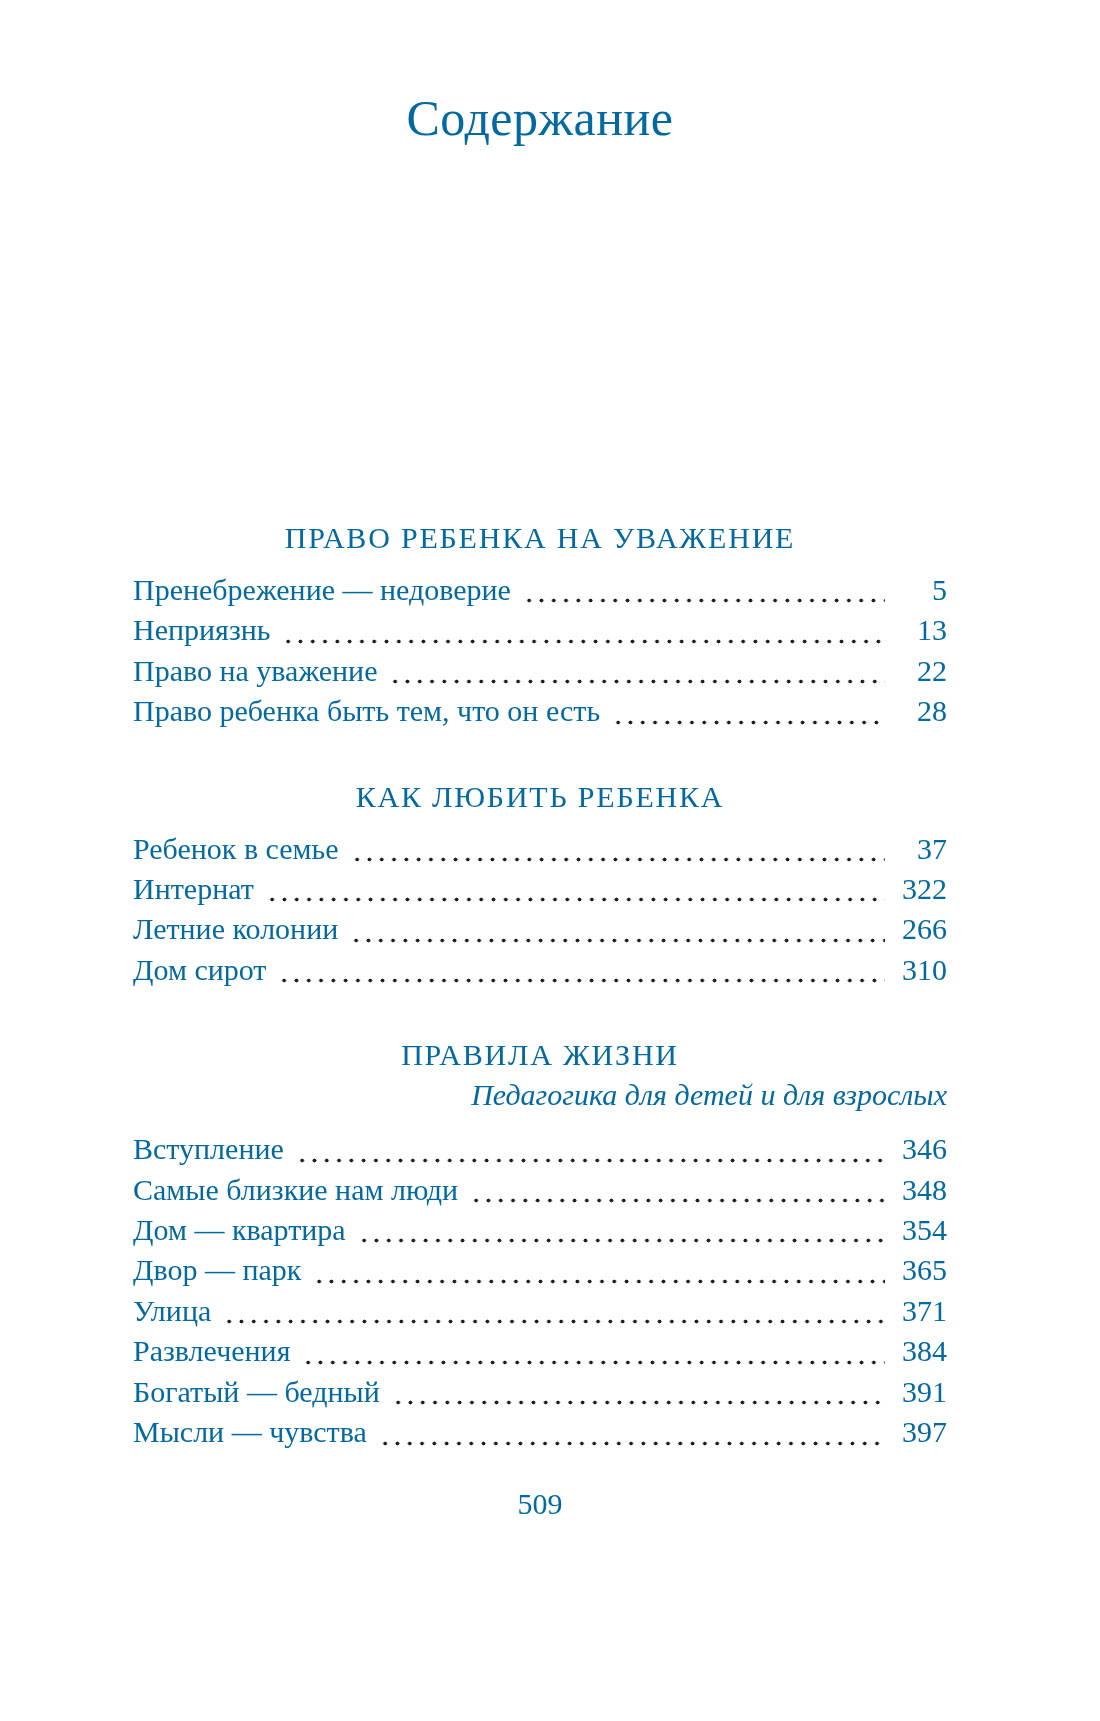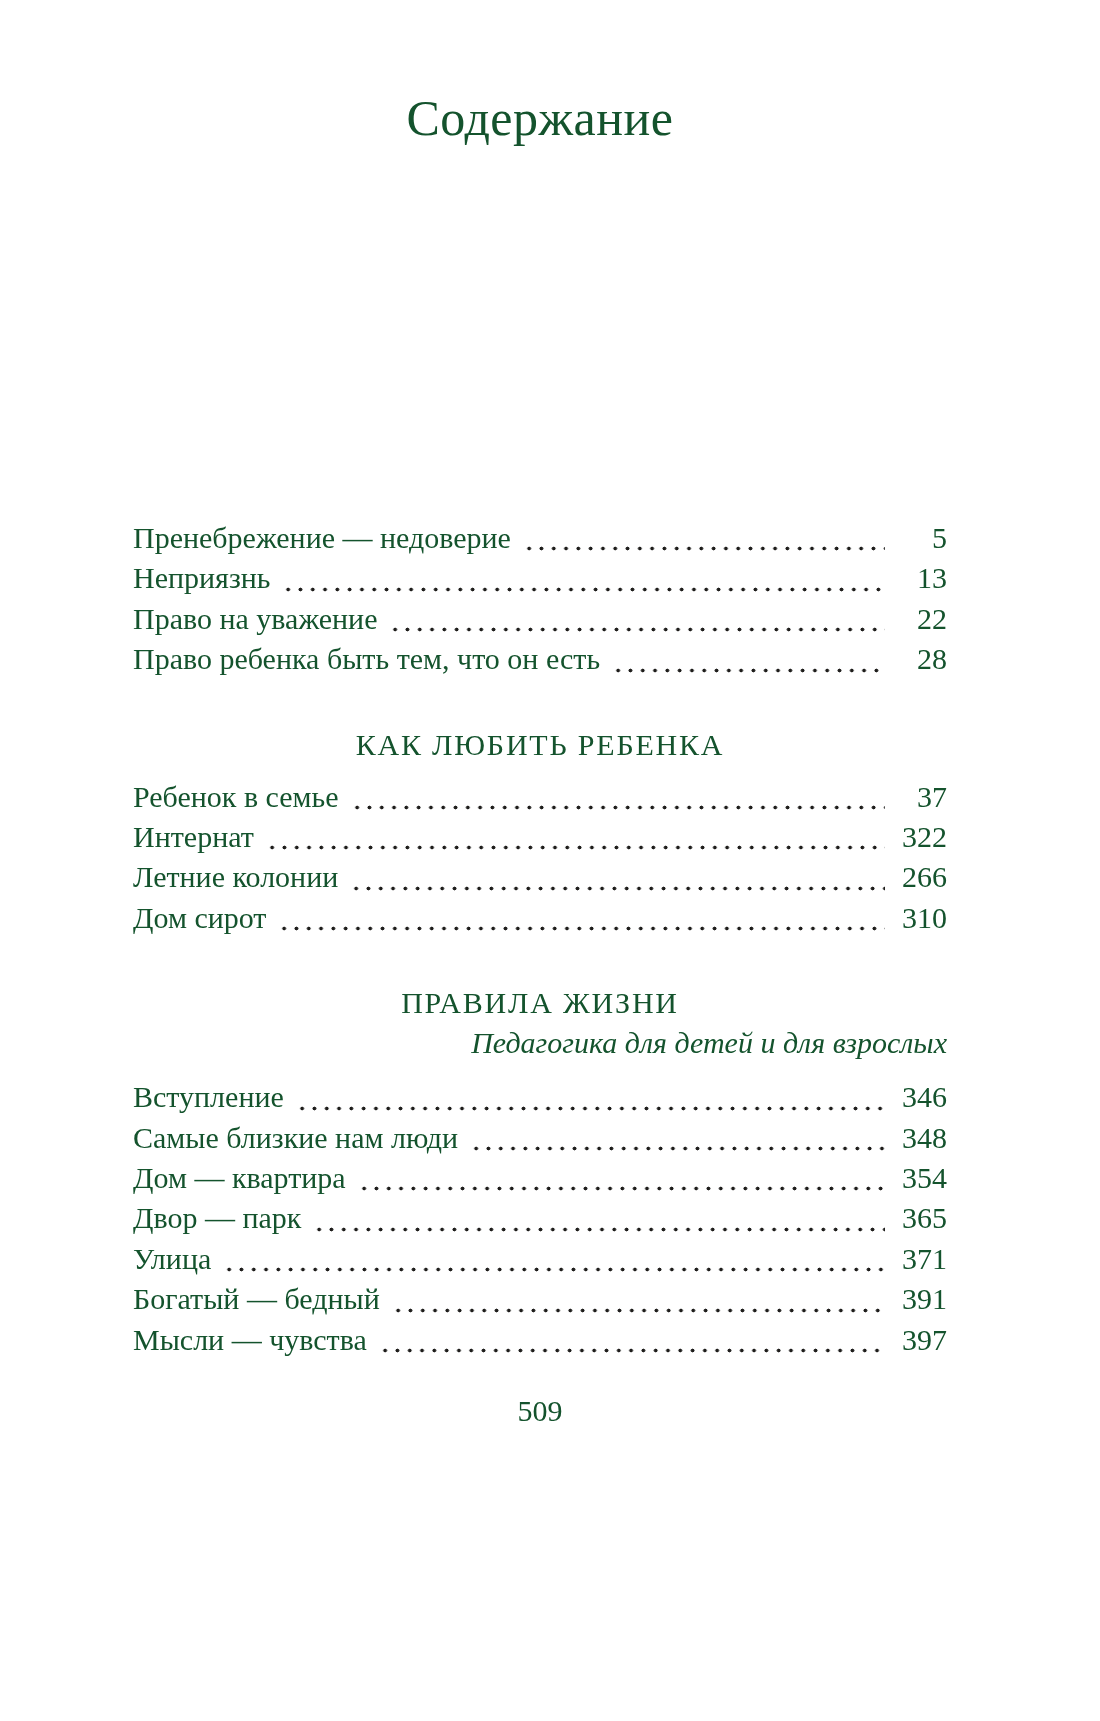--- a/index.html
+++ b/index.html
@@ -3,21 +3,21 @@
 <meta charset="utf-8">
 <style>
   html, body { margin: 0; padding: 0; background: #ffffff; }
   .page {
     position: relative;
     width: 1100px;
     height: 1721px;
     background: #ffffff;
     overflow: hidden;
     font-family: "Liberation Serif", "DejaVu Serif", serif;
-    color: #14532d;
+    color: #0369a1;
   }
   .content {
     position: absolute;
     left: 133px;
     top: 0;
     width: 814px;
   }
   .title {
     margin: 84px 0 0 0;
     font-size: 50px;
@@ -76,20 +76,21 @@
   }
 </style>
 </head>
 <body>
 
 <div class="page">
   <div class="content">
     <h1 class="title">Содержание</h1>
     <div class="sections" id="sections">
         <section class="section">
+    <h2 class="heading">ПРАВО РЕБЕНКА НА УВАЖЕНИЕ</h2>
 
     <div class="entries">
             <div class="row">
     <span class="lbl">Пренебрежение — недоверие</span>
     <span class="dots"></span>
     <span class="pg">5</span>
   </div>
             <div class="row">
     <span class="lbl">Неприязнь</span>
     <span class="dots"></span>
@@ -156,20 +157,25 @@
     <span class="lbl">Двор — парк</span>
     <span class="dots"></span>
     <span class="pg">365</span>
   </div>
             <div class="row">
     <span class="lbl">Улица</span>
     <span class="dots"></span>
     <span class="pg">371</span>
   </div>
             <div class="row">
+    <span class="lbl">Развлечения</span>
+    <span class="dots"></span>
+    <span class="pg">384</span>
+  </div>
+            <div class="row">
     <span class="lbl">Богатый — бедный</span>
     <span class="dots"></span>
     <span class="pg">391</span>
   </div>
             <div class="row">
     <span class="lbl">Мысли — чувства</span>
     <span class="dots"></span>
     <span class="pg">397</span>
   </div>
           </div>

